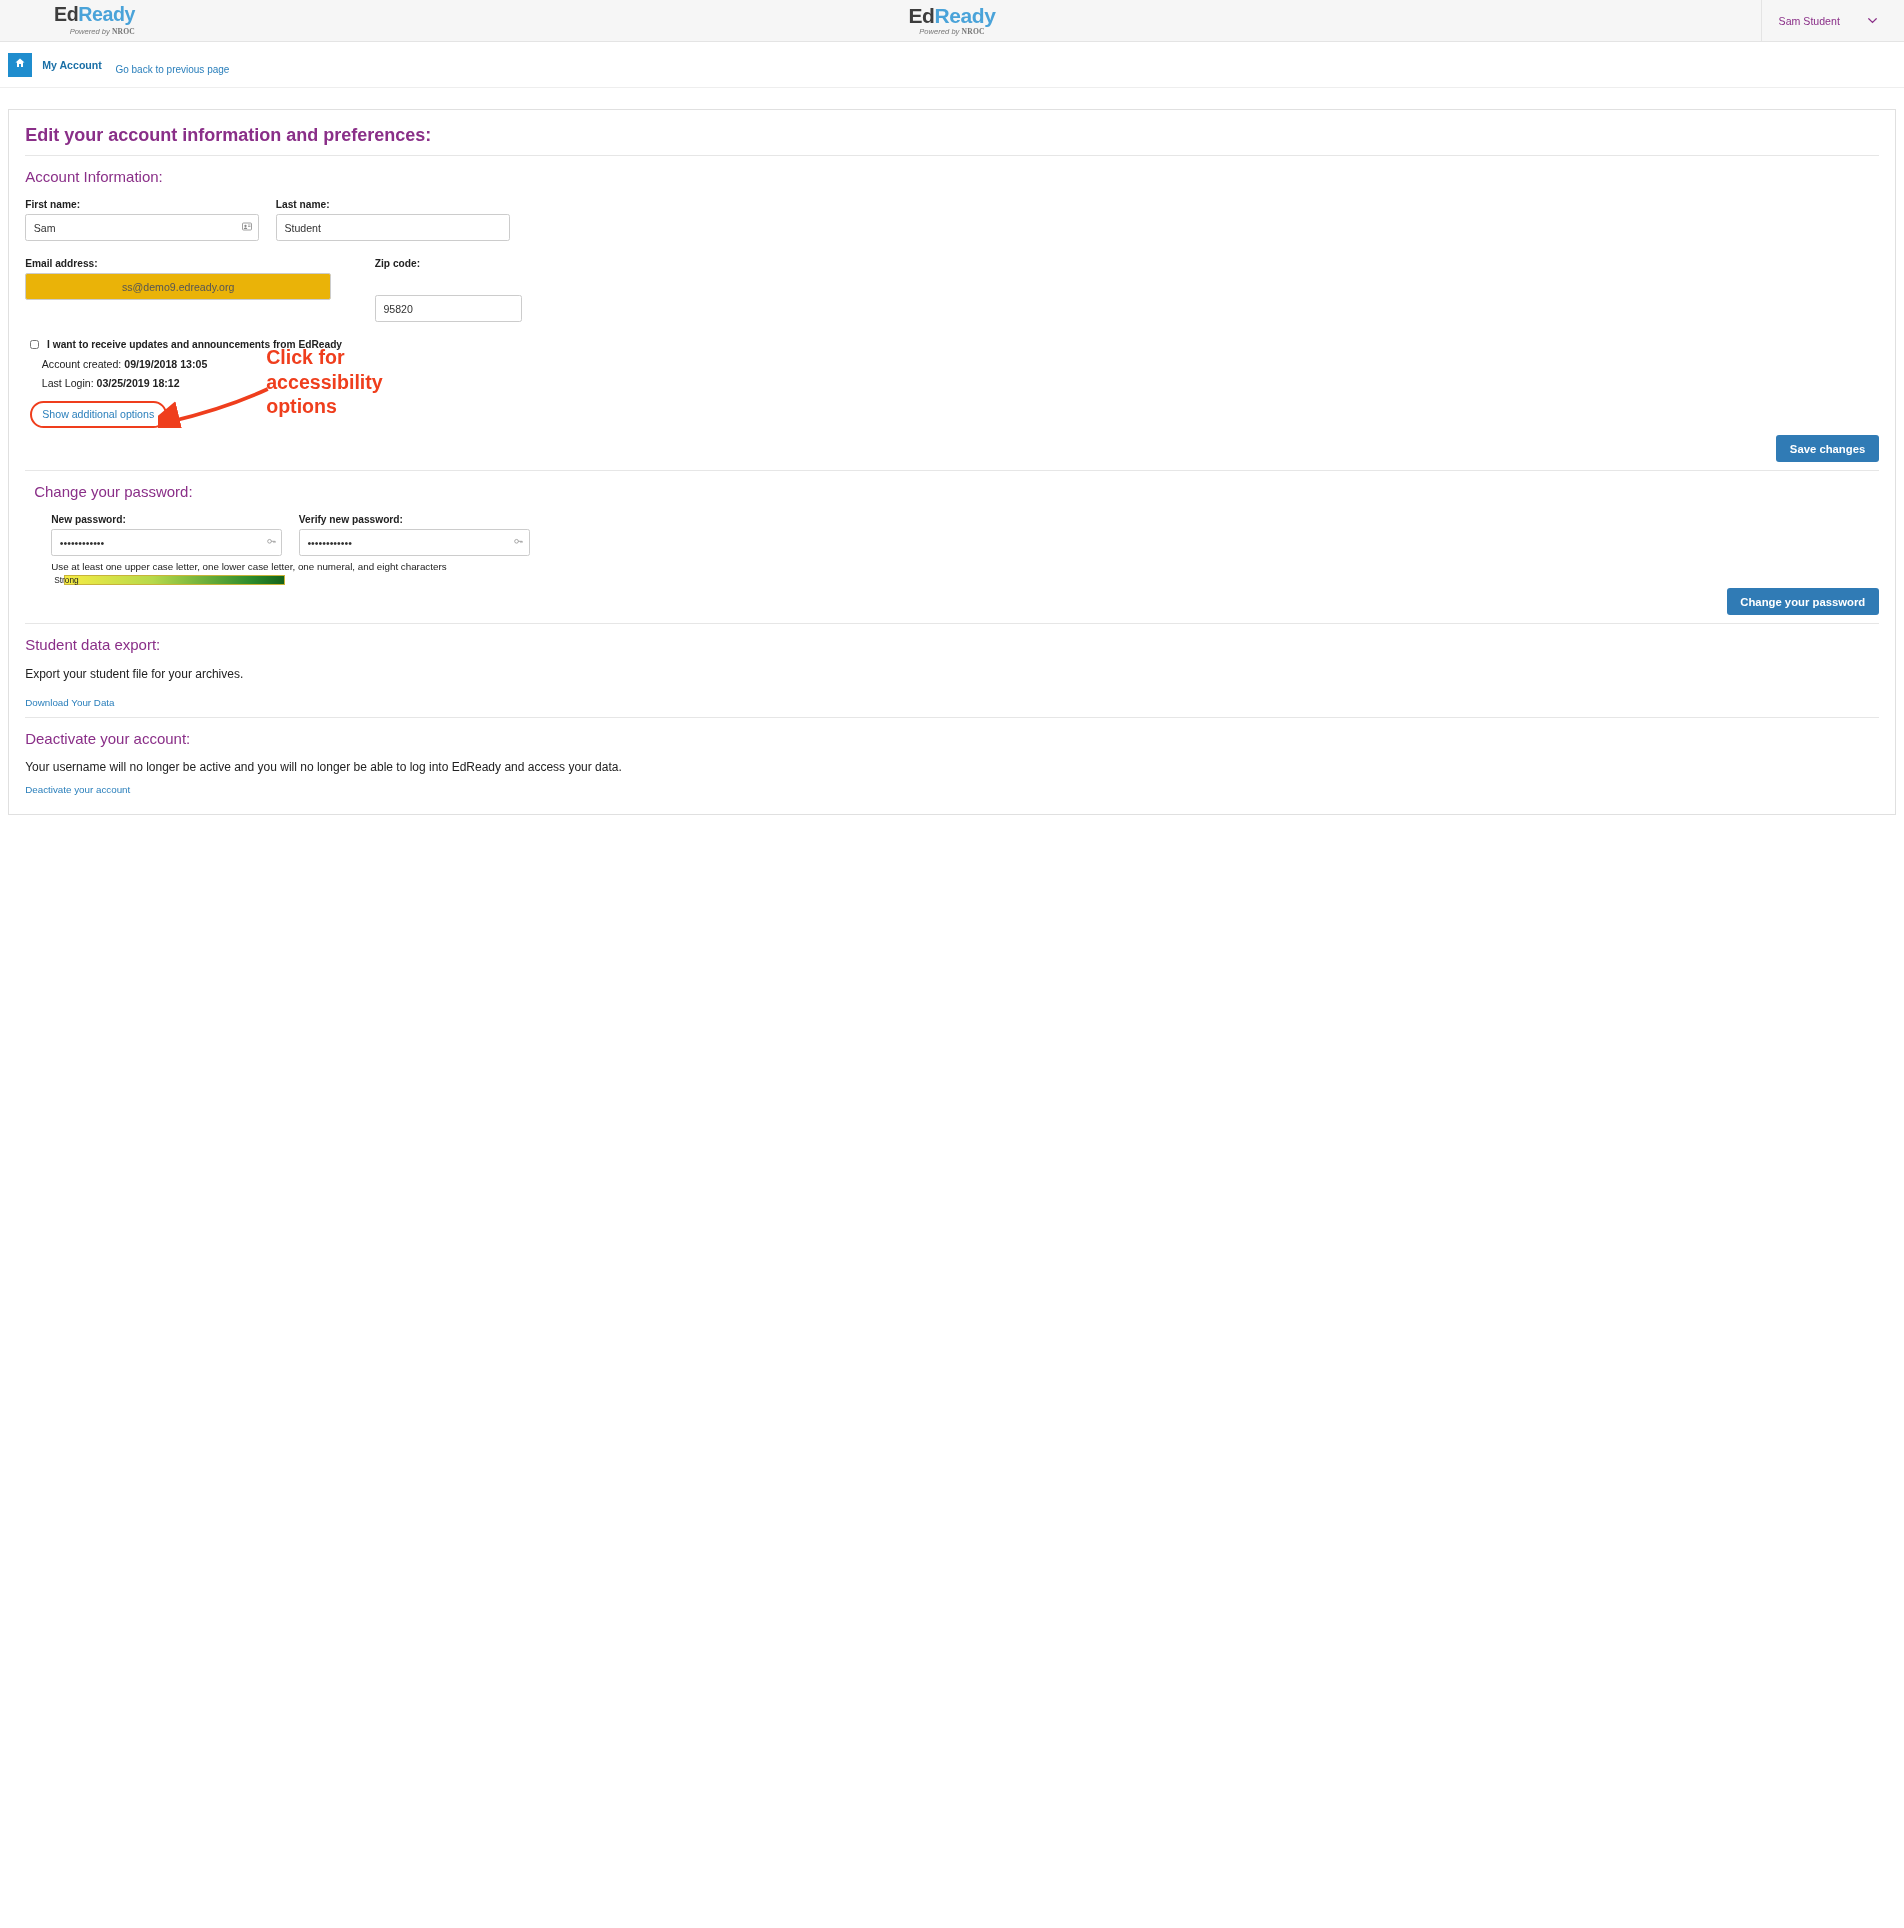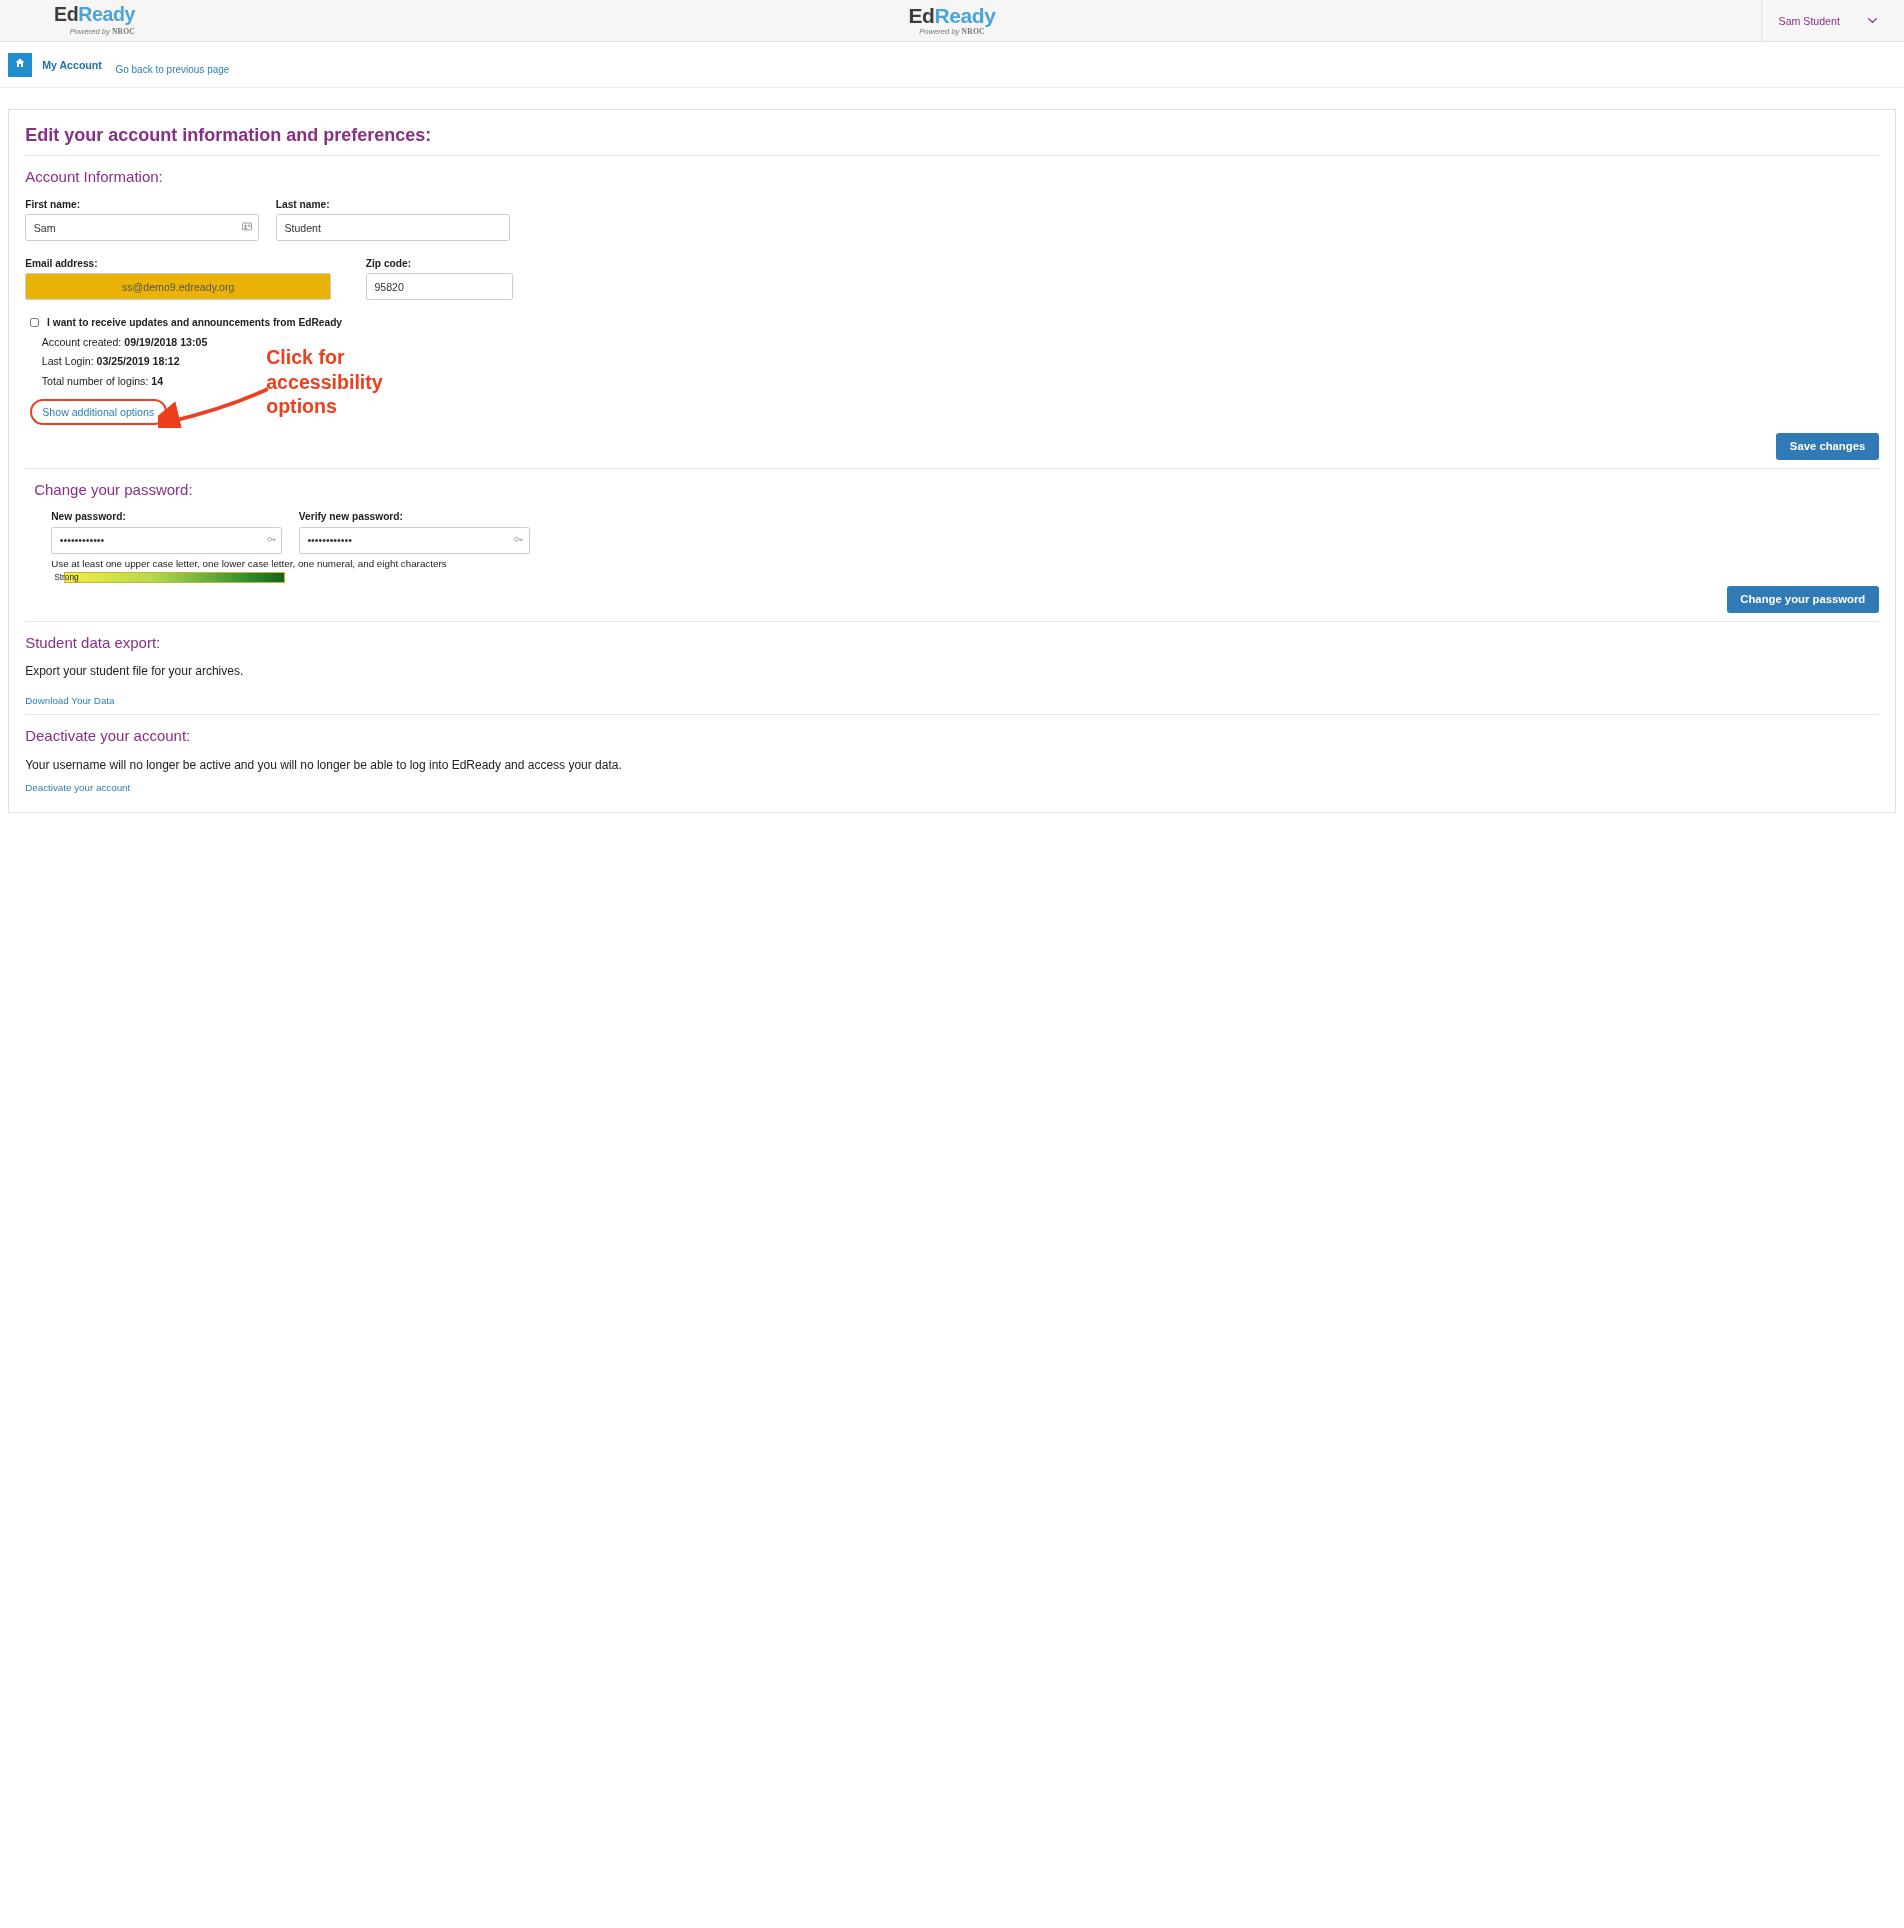--- a/index.html
+++ b/index.html
@@ -142,38 +142,35 @@
         <label>Last name:</label>
         <input type="text" value="Student" style="">
       </div>
     </div>
 
     <div class="row">
       <div class="field w-405">
         <label>Email address:</label>
         <input class="readonly" type="text" readonly="" value="ss@demo9.edready.org" style="">
       </div>
-      <div class="field w-195" style="margin-left:18px;">
+      <div class="field w-195" style="margin-left:27px;gap:22px;">
         <label>Zip code:</label>
         <input type="text" value="95820" style="">
       </div>
     </div>
 
     <div class="checkline">
       <input type="checkbox" style="">
       <span>I want to receive updates and announcements from EdReady</span>
     </div>
     <div class="meta">
       <span>Account created: </span><b>09/19/2018 13:05</b>
     </div>
     <div class="meta">
       <span>Last Login: </span><b>03/25/2019 18:12</b>
-    </div>
-    <div class="meta">
-      <span>Total number of logins: </span><b>14</b>
     </div>
 
     <div style="margin-top:6px;">
       <span class="pill-link-wrap">
         <a class="pill-link">Show additional options</a>
       </span>
     </div>
 
     <svg class="arrow-svg" style="left:133px; top:218px;" width="113" height="42" viewBox="0 0 150 56">
       <defs>

